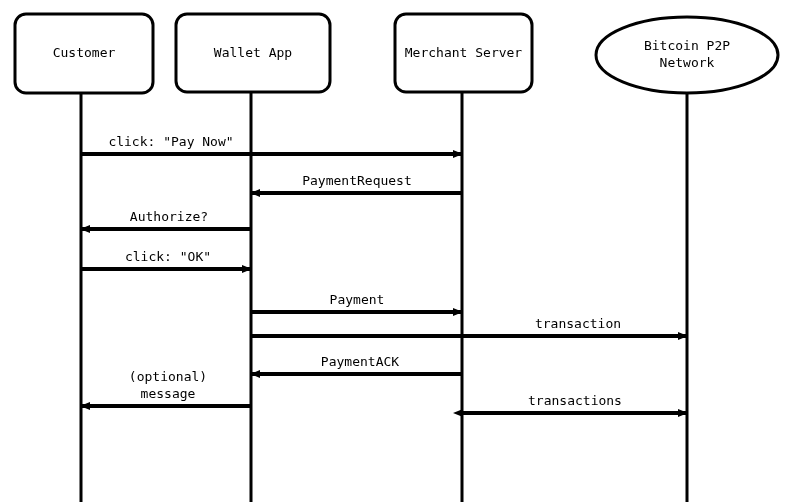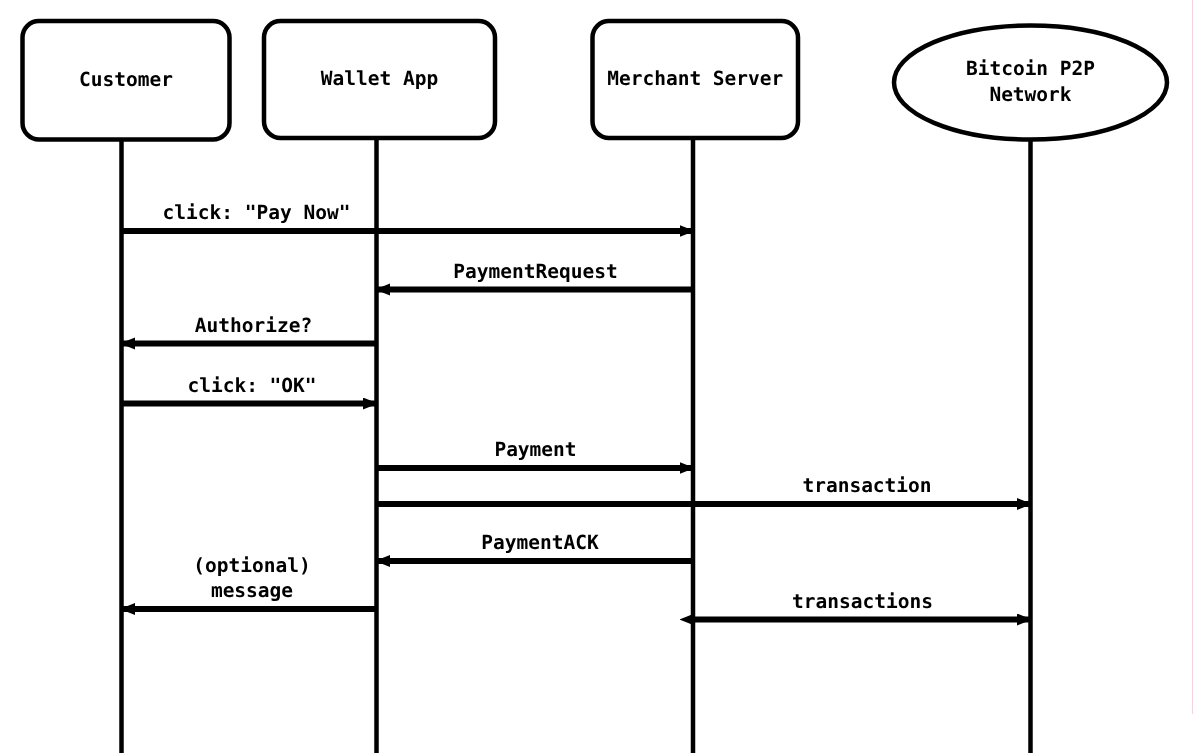--- a/index.html
+++ b/index.html
@@ -11,22 +11,21 @@
   body {
     width: 795px;
     height: 502px;
     overflow: hidden;
     font-family: "DejaVu Sans Mono", "Liberation Mono", monospace;
   }
   #diagram-root {
     position: relative;
     width: 795px;
     height: 476px;
-    background: #be185d;
-    font-weight: bold;
+    background: #7dd3fc;
   }
   svg#seq-svg {
     display: block;
     width: 795px;
     height: 502px;
     background: #ffffff;
   }
   .node-shape {
     fill: #ffffff;
     stroke: #000000;

